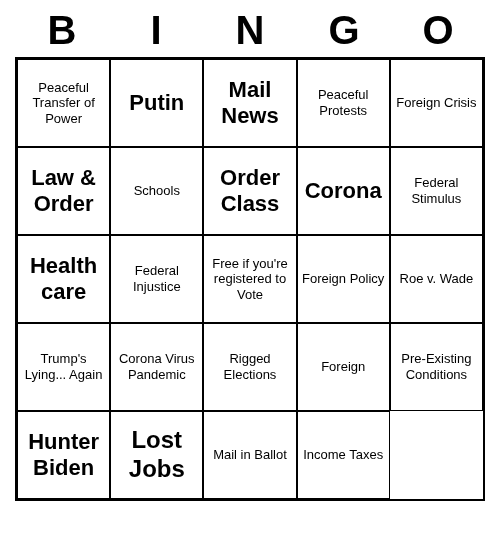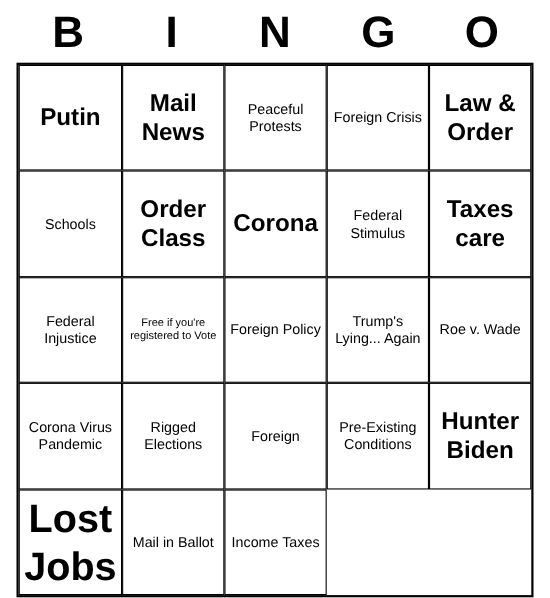--- a/index.html
+++ b/index.html
@@ -43,51 +43,52 @@
       min-height: 88px;
       font-size: 13px;
       line-height: 1.2;
       color: #000;
     }
     .bingo-cell.large {
       font-size: 22px;
       font-weight: bold;
     }
     .bingo-cell.xlarge {
-      font-size: 36px;
+      font-size: 24px;
       font-weight: bold;
     }
   </style>
 </head>
 <body>
 
 <div class="bingo-title">
   <span class="bingo-letter">B</span>
   <span class="bingo-letter">I</span>
   <span class="bingo-letter">N</span>
   <span class="bingo-letter">G</span>
   <span class="bingo-letter">O</span>
 </div>
 
 <div class="bingo-grid" id="grid">
+    <div class="bingo-cell">Peaceful Transfer of Power</div>
     <div class="bingo-cell large">Putin</div>
     <div class="bingo-cell large">Mail News</div>
     <div class="bingo-cell">Peaceful Protests</div>
     <div class="bingo-cell">Foreign Crisis</div>
     <div class="bingo-cell large">Law &amp; Order</div>
     <div class="bingo-cell">Schools</div>
     <div class="bingo-cell large">Order Class</div>
     <div class="bingo-cell large">Corona</div>
     <div class="bingo-cell">Federal Stimulus</div>
-    <div class="bingo-cell large">Taxes care</div>
+    <div class="bingo-cell large">Health care</div>
     <div class="bingo-cell">Federal Injustice</div>
-    <div class="bingo-cell" style="font-size: 10px;">Free if you're registered to Vote</div>
+    <div class="bingo-cell" style="font-size: 13px;">Free if you're registered to Vote</div>
     <div class="bingo-cell">Foreign Policy</div>
+    <div class="bingo-cell">Roe v. Wade</div>
     <div class="bingo-cell">Trump's Lying... Again</div>
-    <div class="bingo-cell">Roe v. Wade</div>
     <div class="bingo-cell">Corona Virus Pandemic</div>
     <div class="bingo-cell">Rigged Elections</div>
     <div class="bingo-cell">Foreign</div>
     <div class="bingo-cell">Pre-Existing Conditions</div>
     <div class="bingo-cell large">Hunter Biden</div>
     <div class="bingo-cell xlarge">Lost Jobs</div>
     <div class="bingo-cell">Mail in Ballot</div>
     <div class="bingo-cell">Income Taxes</div>
   </div>
 

